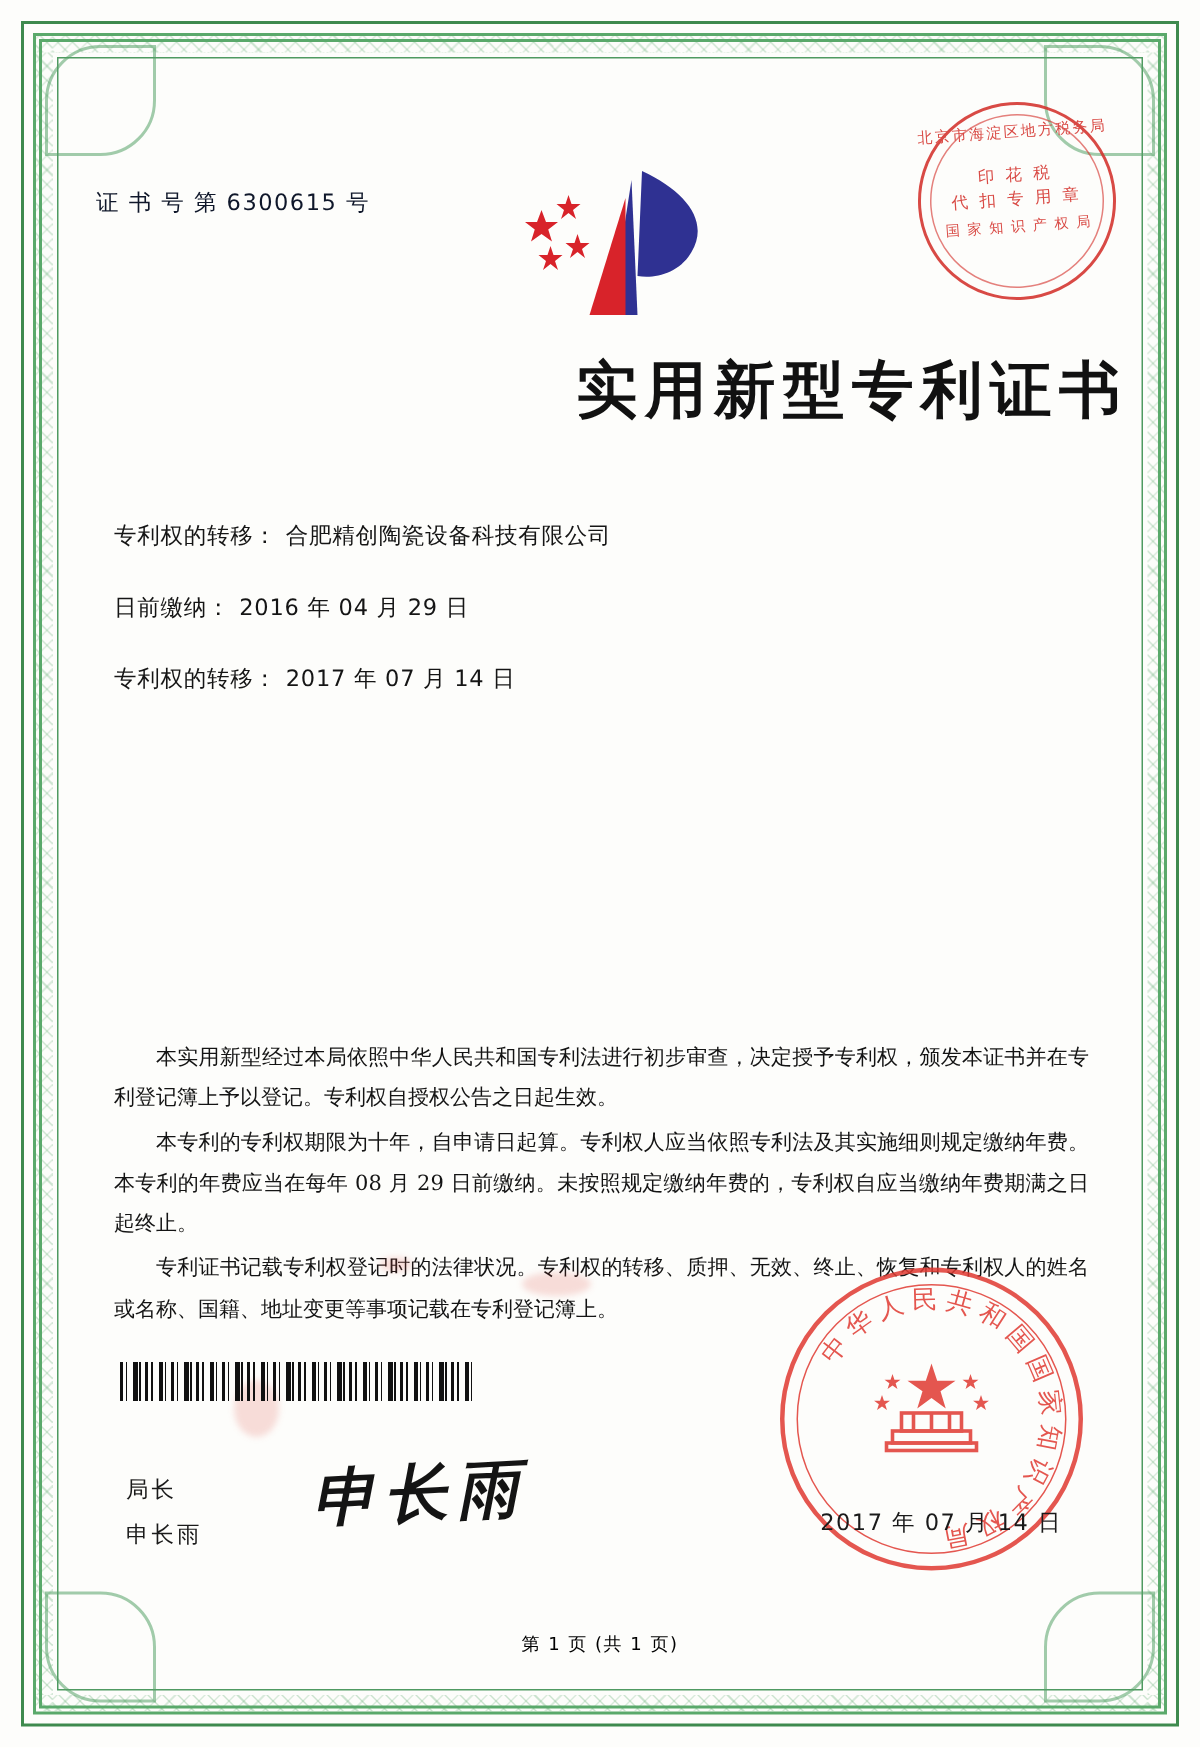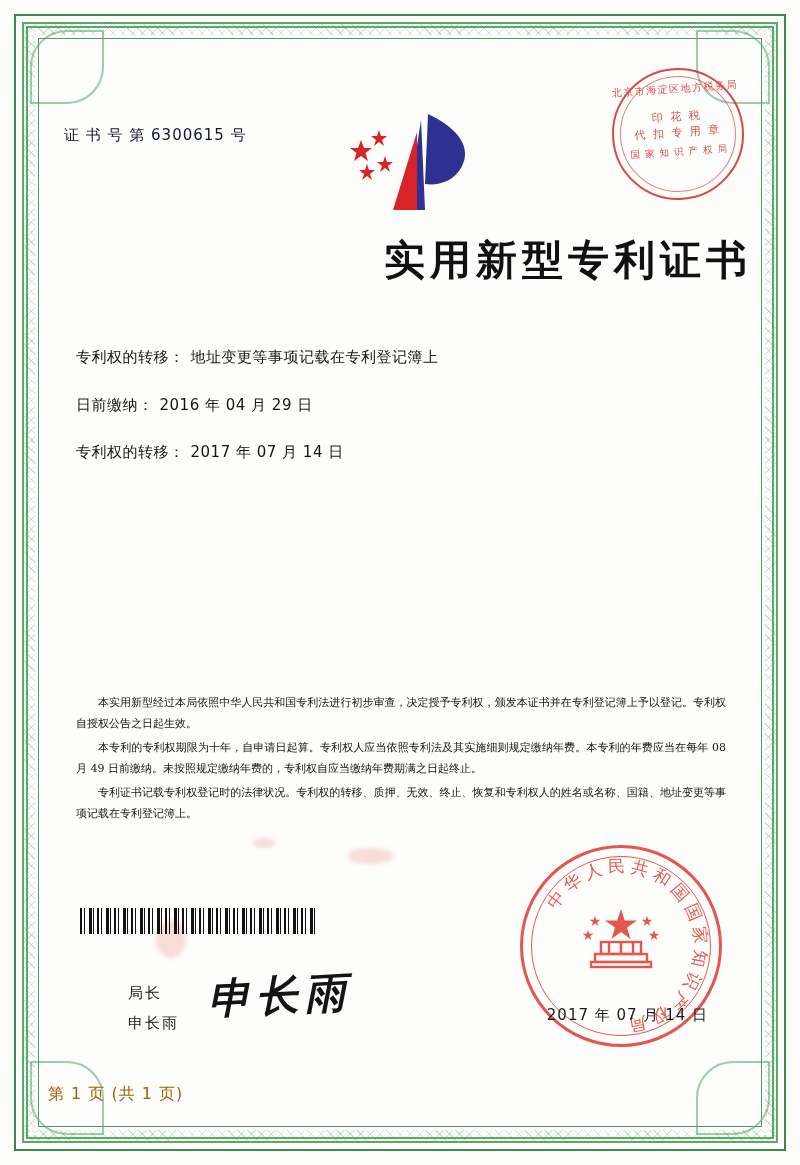--- a/index.html
+++ b/index.html
@@ -161,21 +161,21 @@
     margin-left: 6px;
     letter-spacing: 0.5px;
   }
 
   
   .paras {
     position: absolute;
     left: 28px; top: 644px;
     width: 650px;
     font-family: "DejaVu Serif", "Liberation Serif", serif;
-    font-size: 11px;
+    font-size: 14px;
     line-height: 1.95;
     color: #141414;
     text-align: justify;
   }
   .paras p {
     margin: 0 0 2px 0;
     text-indent: 2em;
   }
 
   
@@ -191,21 +191,20 @@
         #111 13px 14px, transparent 14px 17px);
   }
 
   
   .sign-block {
     position: absolute;
     left: 36px; top: 930px;
     font-size: 15px;
     line-height: 2.0;
     letter-spacing: 2px;
-    margin-left: 44px;
   }
   .handwriting {
     position: absolute;
     left: 160px; top: 920px;
     font-family: "DejaVu Serif", "Liberation Serif", serif;
     font-size: 42px;
     font-weight: bold;
     font-style: italic;
     letter-spacing: 6px;
     color: #141414;
@@ -236,23 +235,24 @@
     font-size: 15px;
     letter-spacing: 1px;
     color: #1a1a1a;
   }
 
   
   .page-footer {
     position: absolute;
     left: 0; bottom: 12px;
     width: 704px;
-    font-size: 16px;
+    text-align: center;
+    font-size: 12px;
     letter-spacing: 1px;
-    color: #a16207;
+    color: #000000;
   }
 
   
   .smudge {
     position: absolute;
     background: rgba(222, 70, 60, 0.18);
     border-radius: 50%;
     filter: blur(2px);
   }
 </style>
@@ -295,35 +295,35 @@
       <div class="mid">印 花 税</div>
       <div class="mid">代 扣 专 用 章</div>
       <div class="mid" style="font-size:9.5px;letter-spacing:1px;margin-top:4px;">国 家 知 识 产 权 局</div>
     </div>
 
     <div class="title">实用新型专利证书</div>
 
     <div class="fields">
       <div class="field-row">
         <span class="field-label">专利权的转移：</span>
-        <span class="field-value">地址变更等事项记载在专利登记簿上</span>
+        <span class="field-value">合肥精创陶瓷设备科技有限公司</span>
       </div>
       <div class="field-row">
         <span class="field-label">日前缴纳：</span>
         <span class="field-value">2016 年 04 月 29 日</span>
       </div>
       <div class="field-row">
         <span class="field-label">专利权的转移：</span>
         <span class="field-value">2017 年 07 月 14 日</span>
       </div>
     </div>
 
     <div class="paras">
       <p>本实用新型经过本局依照中华人民共和国专利法进行初步审查，决定授予专利权，颁发本证书并在专利登记簿上予以登记。专利权自授权公告之日起生效。</p>
-      <p>本专利的专利权期限为十年，自申请日起算。专利权人应当依照专利法及其实施细则规定缴纳年费。本专利的年费应当在每年 08 月 49 日前缴纳。未按照规定缴纳年费的，专利权自应当缴纳年费期满之日起终止。</p>
+      <p>本专利的专利权期限为十年，自申请日起算。专利权人应当依照专利法及其实施细则规定缴纳年费。本专利的年费应当在每年 08 月 29 日前缴纳。未按照规定缴纳年费的，专利权自应当缴纳年费期满之日起终止。</p>
       <p>专利证书记载专利权登记时的法律状况。专利权的转移、质押、无效、终止、恢复和专利权人的姓名或名称、国籍、地址变更等事项记载在专利登记簿上。</p>
     </div>
 
     <div class="smudge" style="left:300px; top:800px; width:46px; height:16px;"></div>
     <div class="smudge" style="left:108px; top:872px; width:30px; height:38px;"></div>
     <div class="smudge" style="left:205px; top:790px; width:22px; height:10px;"></div>
 
     <div class="barcode"></div>
 
     <div class="sign-block">

